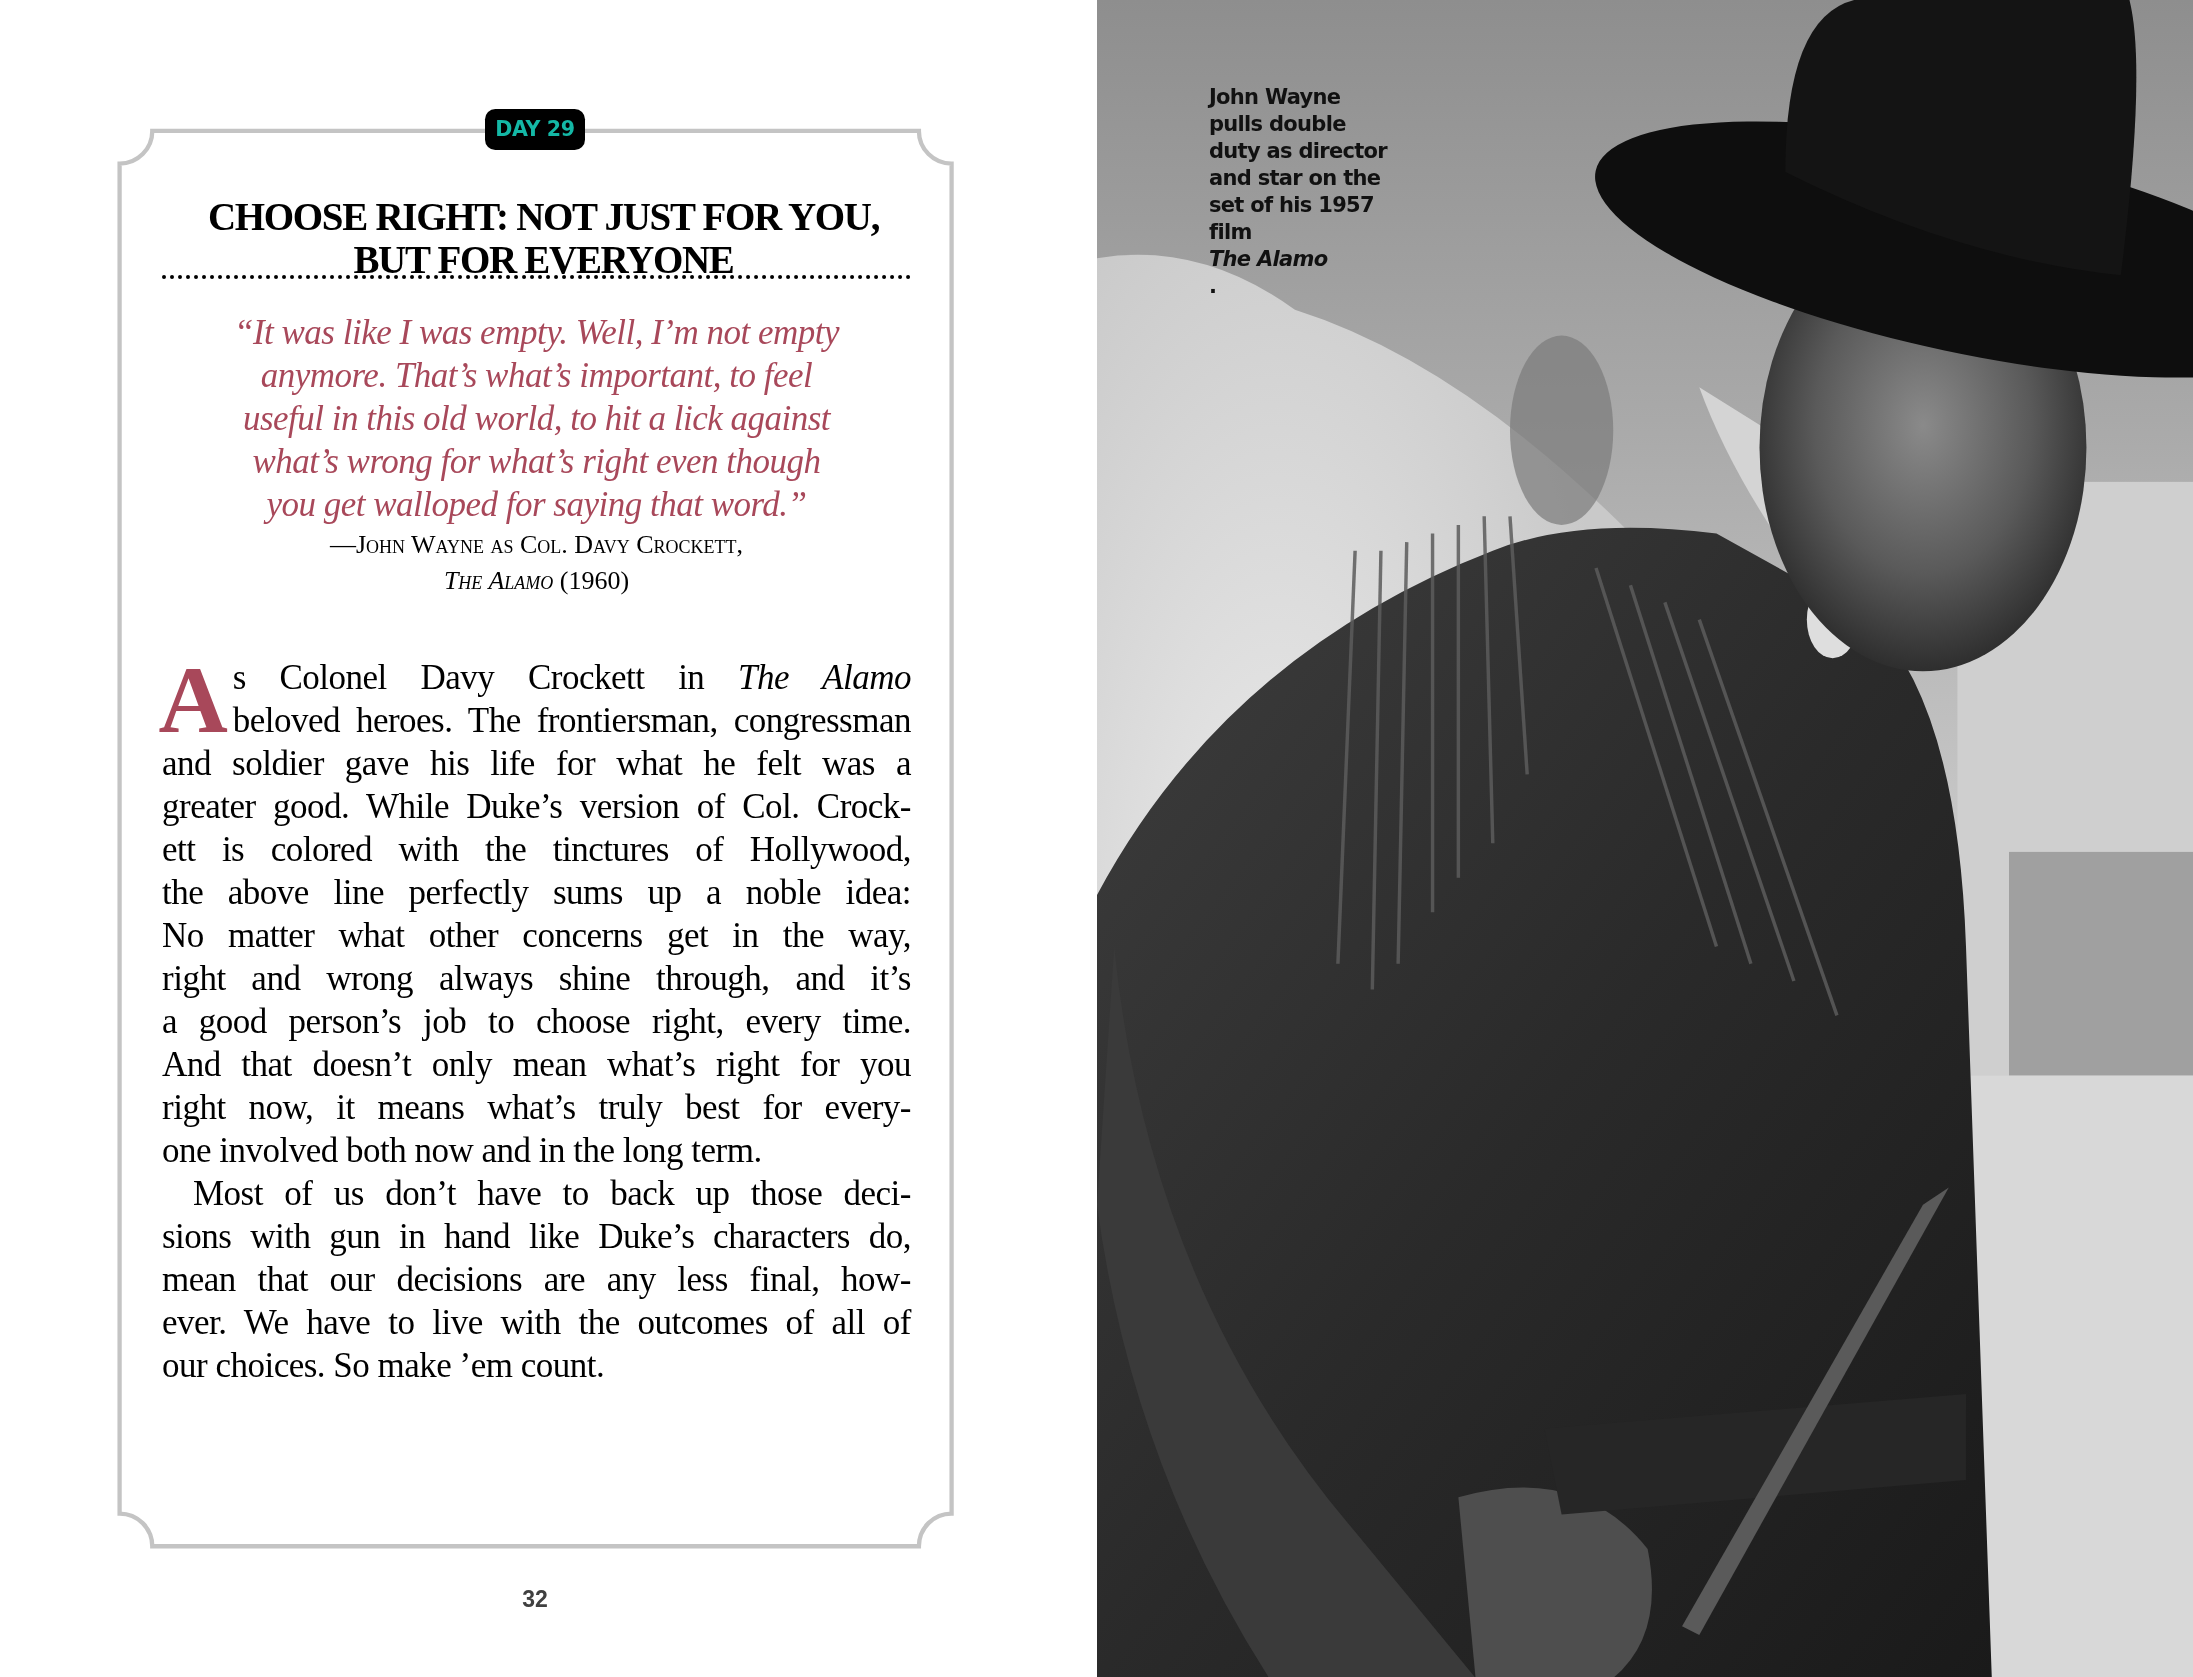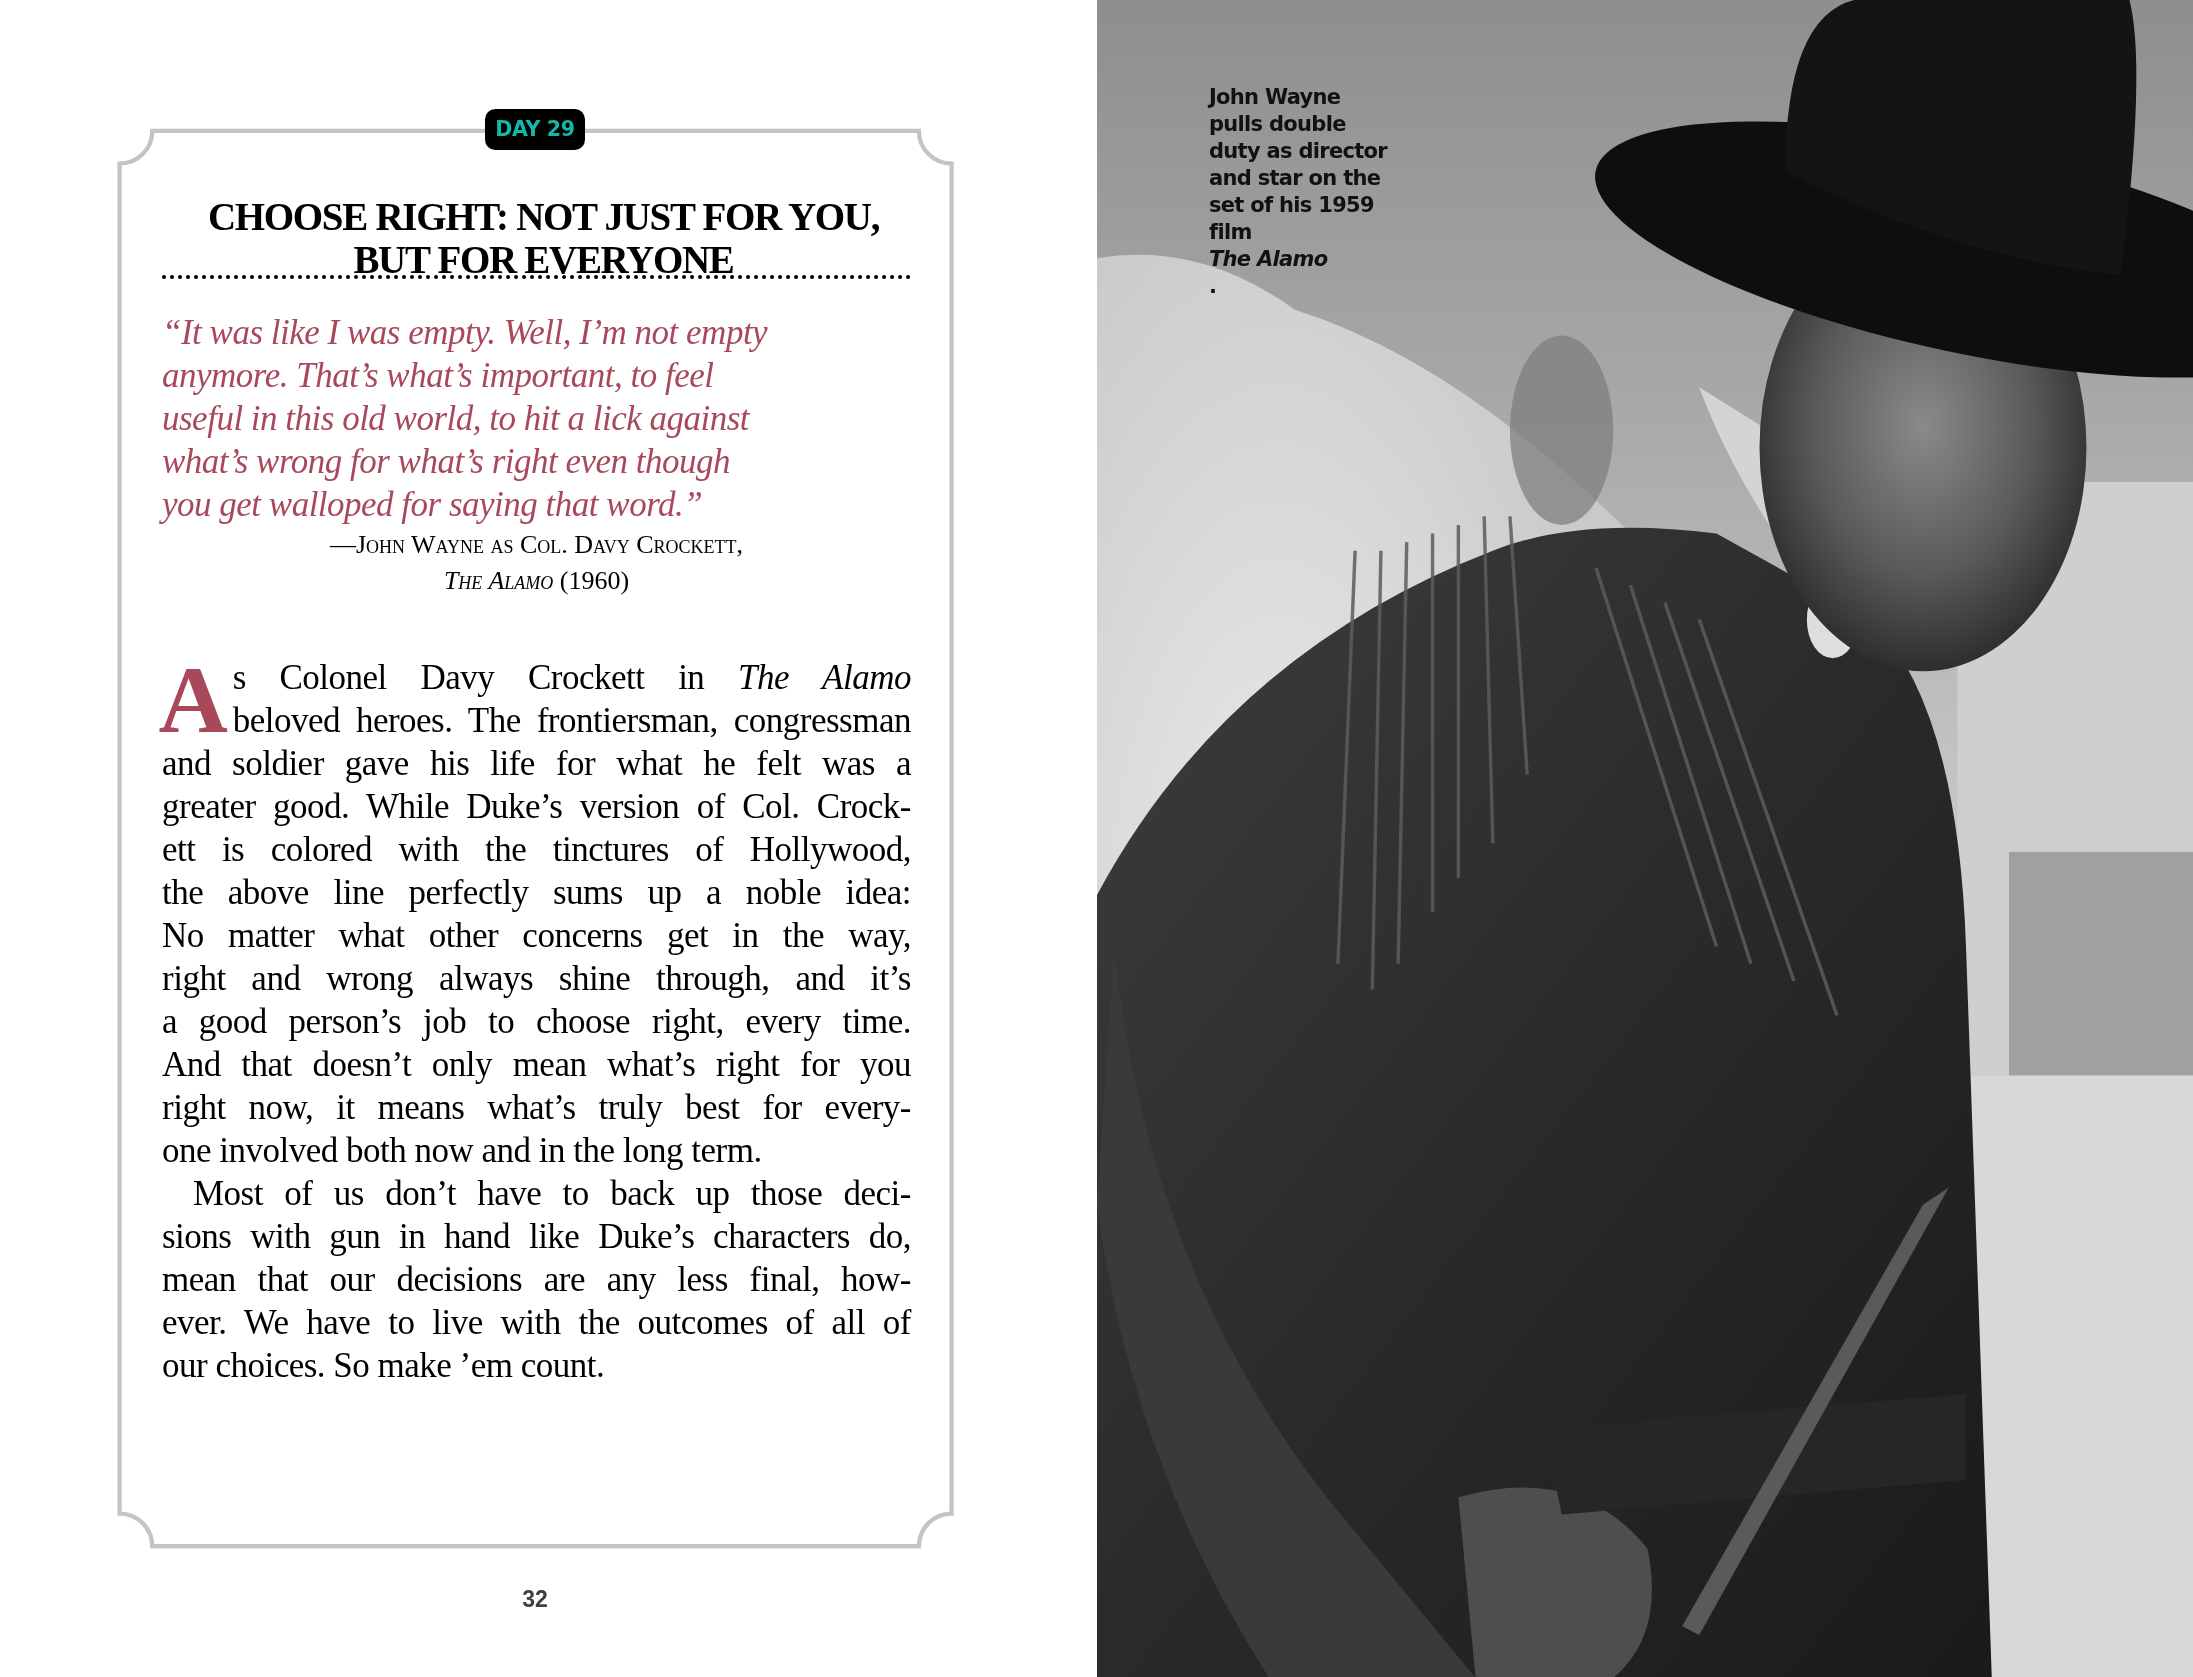--- a/index.html
+++ b/index.html
@@ -8,21 +8,21 @@
   .frame { position:absolute; left:0; top:0; width:1097px; height:1678px; }
   .badge { position:absolute; left:485px; top:109px; width:100px; height:41px; background:#000; color:#14b8a6;
            border-radius:10.3px; font-family:"DejaVu Sans", sans-serif; font-weight:bold; font-size:20.6px;
            line-height:41px; text-align:center; letter-spacing:-0.4px; }
   .heading { position:absolute; left:162px; top:188px; width:749px; text-align:center;
              font-family:"Liberation Serif", serif; font-weight:bold; font-size:39px; line-height:43px;
              color:#000; letter-spacing:-1.3px; }
   .heading span { display:block; }
   .dotted-rule { position:absolute; left:162px; top:275px; width:749px; height:0;
                  border-top:4.3px dotted #000; }
-  .quote { position:absolute; left:162px; top:311px; width:749px; 
+  .quote { position:absolute; left:162px; top:311px; width:749px; text-align:center;
            font-family:"Liberation Serif", serif; font-style:italic; font-size:35px; line-height:43px;
            color:#a8485a; letter-spacing:-0.5px; }
   .quote span { display:block; }
   .attribution { position:absolute; left:162px; top:527px; width:749px; text-align:center;
                  font-family:"Liberation Serif", serif; font-size:26px; line-height:36px; color:#000;
                  font-variant:small-caps; }
   .attribution span { display:block; }
   .attribution .film { font-style:italic; }
   .attribution .year { font-style:normal; font-variant:normal; }
   .body-text { position:absolute; left:162px; top:656px; width:749px;
@@ -168,17 +168,17 @@
     <ellipse cx="1010" cy="290" rx="440" ry="120" fill="#0e0e0e" transform="rotate(12 1010 290)"></ellipse>
 
     <path d="M 800 200 Q 800 20 880 0 L 1200 0 Q 1220 80 1190 320 Q 1000 300 800 200 Z" fill="#141414"></path>
   </svg>
 
   <div class="caption">
     <span>John Wayne</span>
     <span>pulls double</span>
     <span>duty as director</span>
     <span>and star on the</span>
-    <span>set of his 1959</span>
+    <span>set of his 1957</span>
     <span><span>film </span><em>The Alamo</em><span>.</span></span>
   </div>
 </div>
 
 
 </body></html>

